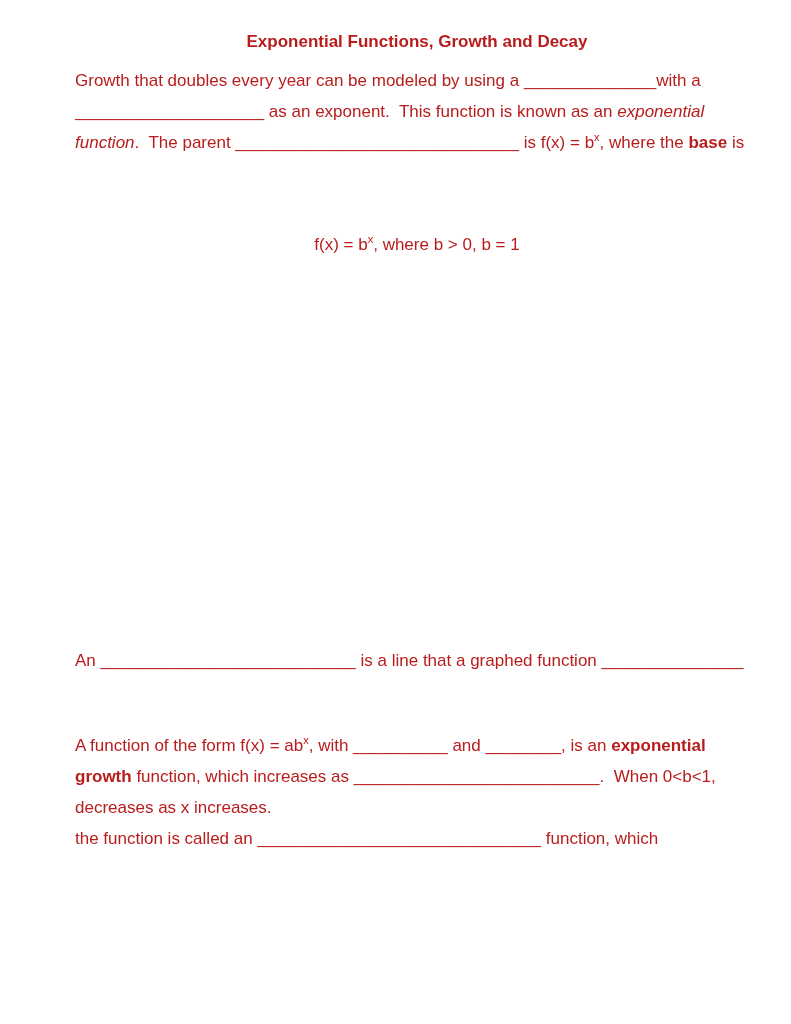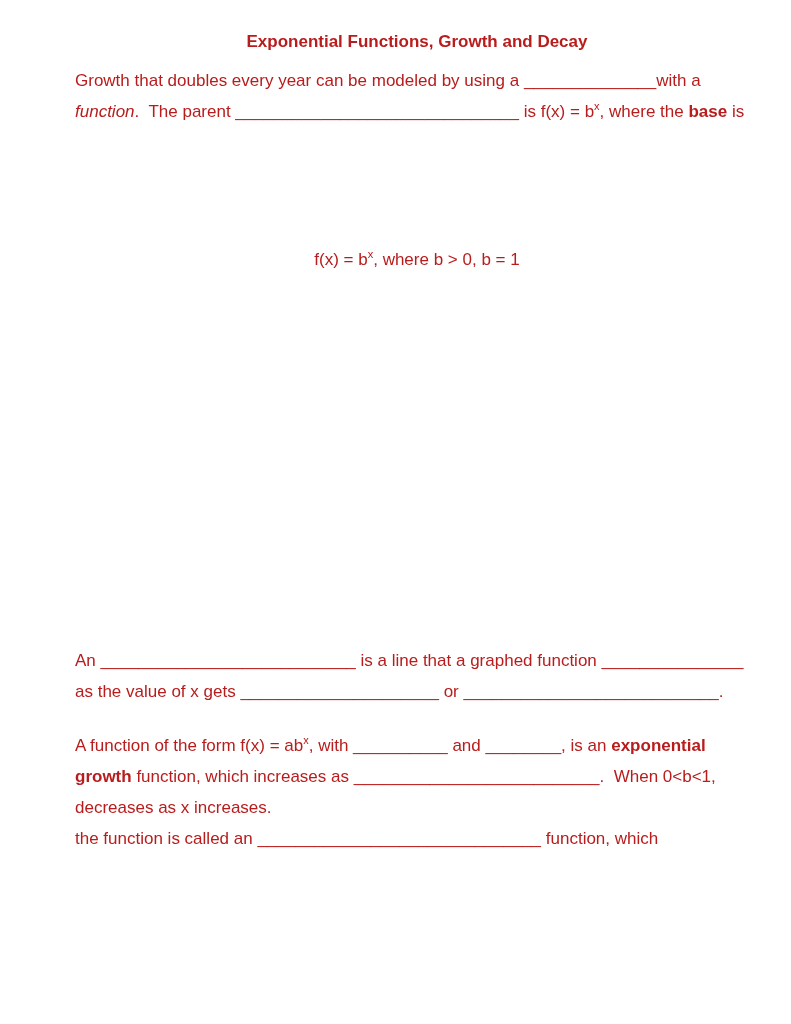--- a/index.html
+++ b/index.html
@@ -34,51 +34,51 @@
     right: 32px;
   }
   .line {
     line-height: 31px;
     white-space: pre;
   }
   .formula {
     text-align: center;
   }
   #p1 { top: 65px; }
-  #formula { top: 244px; text-align: center; }
+  #formula { top: 229px; text-align: center; }
   #p2 { top: 374px; }
   #p3 { top: 645px; }
   #p4 { top: 730px; }
   .line sup {
     font-size: 11px;
     line-height: 0;
   }
   .seg-b { font-weight: bold; }
   .seg-i { font-style: italic; }
 </style>
 </head>
 <body>
 
 <div class="page" style="background: rgb(255, 255, 255); color: #b91c1c;">
 
   <h1 class="title">Exponential Functions, Growth and Decay</h1>
 
   <div class="para" id="p1">
     <div class="line"><span>Growth that doubles every year can be modeled by using a </span><span>______________</span><span>with a</span></div>
+    <div class="line"><span>____________________</span><span> as an exponent.  This function is known as an </span><span class="seg-i">exponential</span></div>
     <div class="line"><span class="seg-i">function</span><span>.  The parent </span><span>______________________________</span><span> is f(x) = b</span><sup>x</sup><span>, where the </span><span class="seg-b">base</span><span> is</span></div>
   </div>
 
   <div class="formula" id="formula">
     <div class="line"><span>f(x) = b</span><sup>x</sup><span>, where b &gt; 0, b = 1</span></div>
   </div>
 
 
   <div class="para" id="p3">
     <div class="line"><span>An </span><span>___________________________</span><span> is a line that a graphed function </span><span>_______________</span></div>
-    <div class="line"><span>as the value of x gets </span><span>_____________________</span><span> or </span><span>___________________________</span><span>.</span></div>
   </div>
 
   <div class="para" id="p4">
     <div class="line"><span>A function of the form f(x) = ab</span><sup>x</sup><span>, with </span><span>__________</span><span> and </span><span>________</span><span>, is an </span><span class="seg-b">exponential</span></div>
     <div class="line"><span class="seg-b">growth</span><span> function, which increases as </span><span>__________________________</span><span>.  When 0&lt;b&lt;1,</span></div>
     <div class="line"><span>decreases as x increases.</span></div>
     <div class="line"><span>the function is called an </span><span>______________________________</span><span> function, which</span></div>
   </div>
 
 </div>

